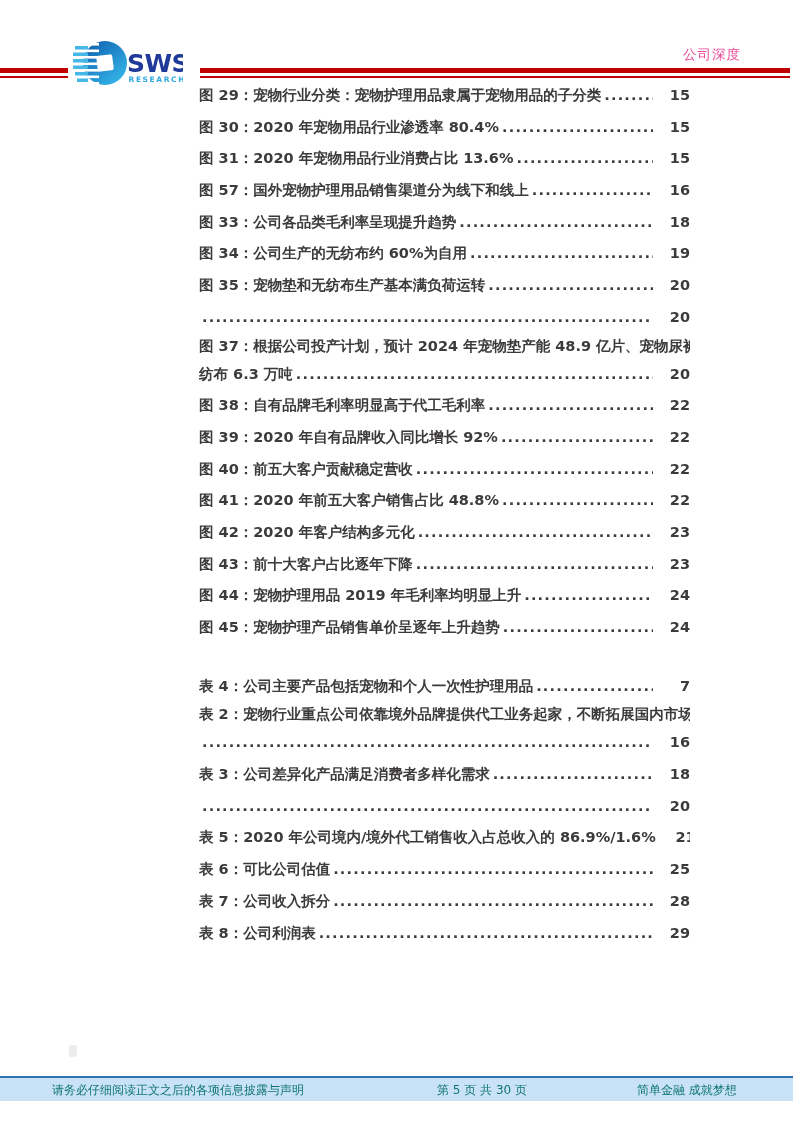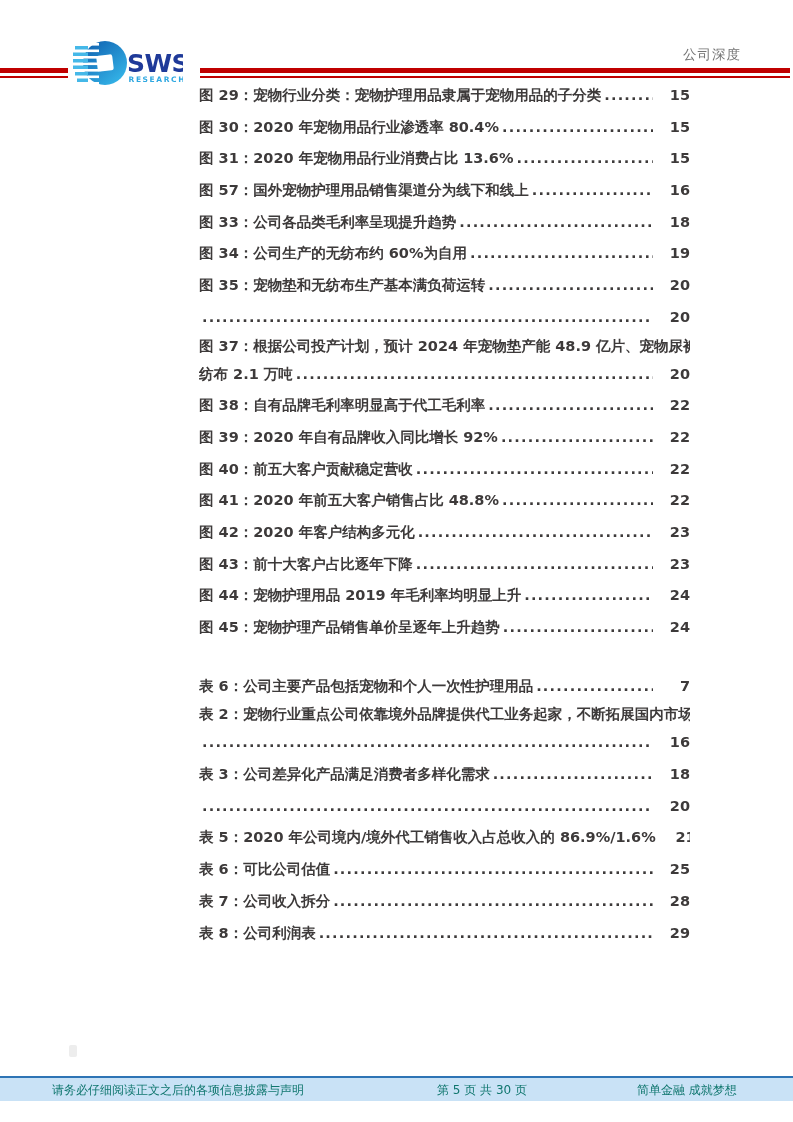--- a/index.html
+++ b/index.html
@@ -9,21 +9,21 @@
     position:relative;
     width:793px; height:1122px;
     background:#ffffff;
     overflow:hidden;
   }
 
   
   .logo { position:absolute; left:73px; top:39px; width:110px; height:48px; }
   .doc-type {
     position:absolute; top:46px; right:52px;
-    font-size:13.5px; font-weight:500; color:#737373;
+    font-size:13.5px; font-weight:500; color:#ec4899;
     letter-spacing:1px;
   }
   .rule { position:absolute; background:#C00000; }
   .rule-left-thick  { left:0;   top:68px; width:68px;  height:5px; }
   .rule-left-thin   { left:0;   top:76px; width:68px;  height:2px; }
   .rule-right-thick { left:200px; top:68px; width:590px; height:5px; }
   .rule-right-thin  { left:200px; top:76px; width:590px; height:2px; }
 
   
   .toc {
@@ -147,21 +147,21 @@
           <span class="toc-page">20</span>
         </div>
         <div class="toc-row">
           <span class="toc-dots">............................................................................................................................................................................................................................</span>
           <span class="toc-page">20</span>
         </div>
         <div class="toc-row toc-wrap-first">
           <span class="toc-label">图 37：根据公司投产计划，预计 2024 年宠物垫产能 48.9 亿片、宠物尿裤 4.1 亿片、无</span>
         </div>
         <div class="toc-row">
-          <span class="toc-label">纺布 2.1 万吨</span>
+          <span class="toc-label">纺布 6.3 万吨</span>
           <span class="toc-dots">............................................................................................................................................................................................................................</span>
           <span class="toc-page">20</span>
         </div>
         <div class="toc-row">
           <span class="toc-label">图 38：自有品牌毛利率明显高于代工毛利率</span>
           <span class="toc-dots">............................................................................................................................................................................................................................</span>
           <span class="toc-page">22</span>
         </div>
         <div class="toc-row">
           <span class="toc-label">图 39：2020 年自有品牌收入同比增长 92%</span>
@@ -194,21 +194,21 @@
           <span class="toc-page">24</span>
         </div>
         <div class="toc-row">
           <span class="toc-label">图 45：宠物护理产品销售单价呈逐年上升趋势</span>
           <span class="toc-dots">............................................................................................................................................................................................................................</span>
           <span class="toc-page">24</span>
         </div>
       </section>
     <section id="tables-list" class="toc-section toc-section-tables">
         <div class="toc-row">
-          <span class="toc-label">表 6：公司主要产品包括宠物和个人一次性护理用品</span>
+          <span class="toc-label">表 4：公司主要产品包括宠物和个人一次性护理用品</span>
           <span class="toc-dots">............................................................................................................................................................................................................................</span>
           <span class="toc-page">7</span>
         </div>
         <div class="toc-row toc-wrap-first">
           <span class="toc-label">表 2：宠物行业重点公司依靠境外品牌提供代工业务起家，不断拓展国内市场和自有品牌</span>
         </div>
         <div class="toc-row">
           <span class="toc-label"></span>
           <span class="toc-dots">............................................................................................................................................................................................................................</span>
           <span class="toc-page">16</span>

